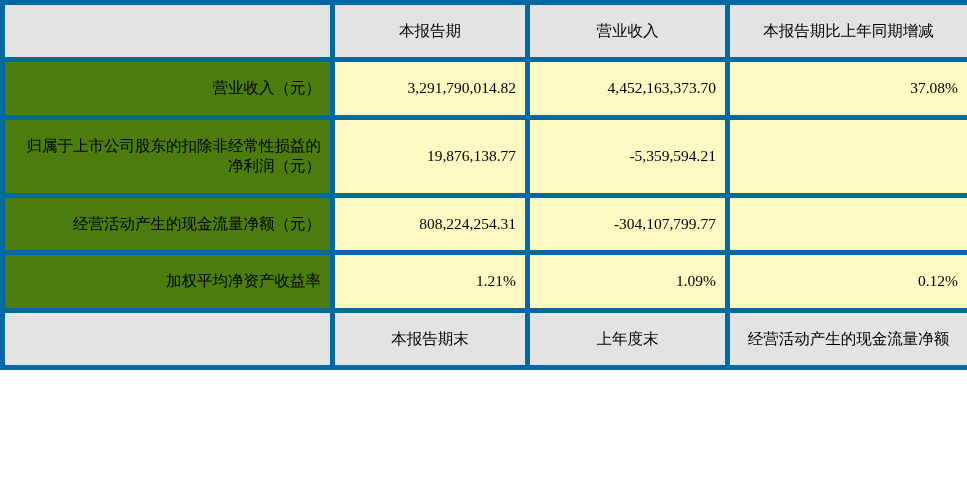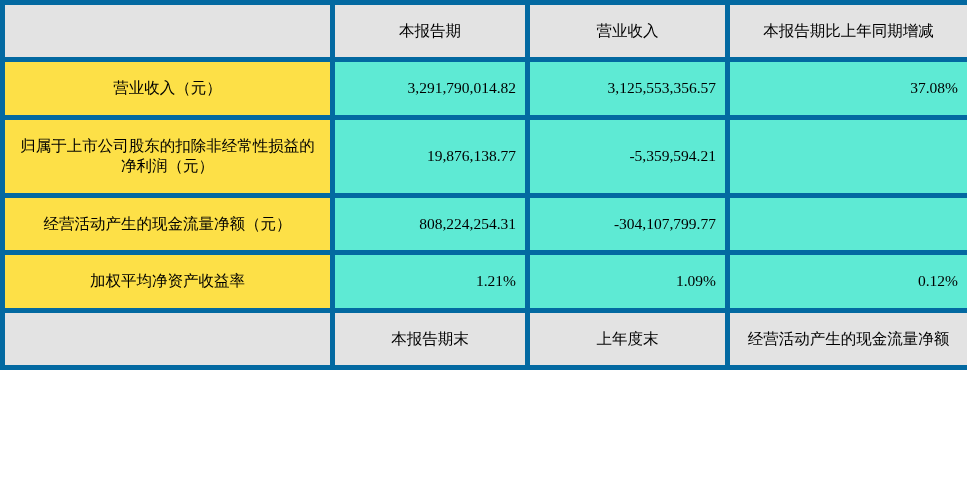--- a/index.html
+++ b/index.html
@@ -41,27 +41,27 @@
   }
   .hdr {
     background: #e3e3e3;
     text-align: center;
     font-weight: normal;
   }
   .hdr.blank {
     background: #e3e3e3;
   }
   .lbl {
-    background: #fde047;
-    text-align: center;
+    background: #4d7c0f;
+    text-align: right;
     margin-top: 21px;
   }
   .num {
     text-align: right;
-    background: #5eead4;
+    background: #fef9c3;
     font-family: "Liberation Serif", "DejaVu Serif", serif;
   }
   .tall { height: 56px; }
 </style>
 </head>
 <body>
 
 <div class="sheet">
   <table class="fin">
     <colgroup>
@@ -74,21 +74,21 @@
       <tr>
         <td class="hdr blank"></td>
         <td class="hdr">本报告期</td>
         <td class="hdr">营业收入</td>
         <td class="hdr">本报告期比上年同期增减</td>
       </tr>
 
       <tr>
         <td class="lbl">营业收入（元）</td>
         <td class="num">3,291,790,014.82</td>
-        <td class="num">3,125,553,356.57</td>
+        <td class="num">4,452,163,373.70</td>
         <td class="num">37.08%</td>
       </tr>
 
 
       <tr>
         <td class="lbl tall">归属于上市公司股东的扣除非经常性损益的净利润（元）</td>
         <td class="num tall">19,876,138.77</td>
         <td class="num tall">-5,359,594.21</td>
         <td class="num tall"></td>
       </tr>

